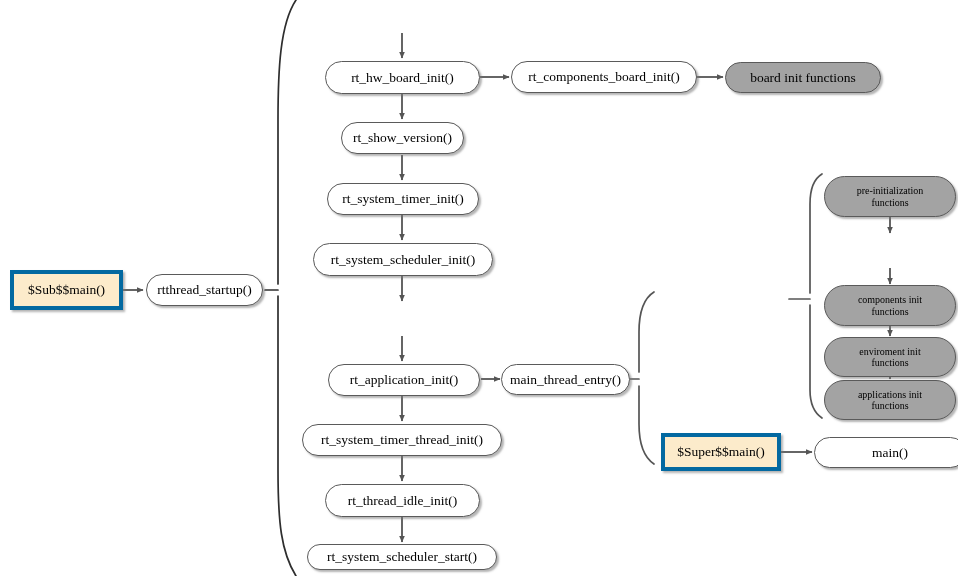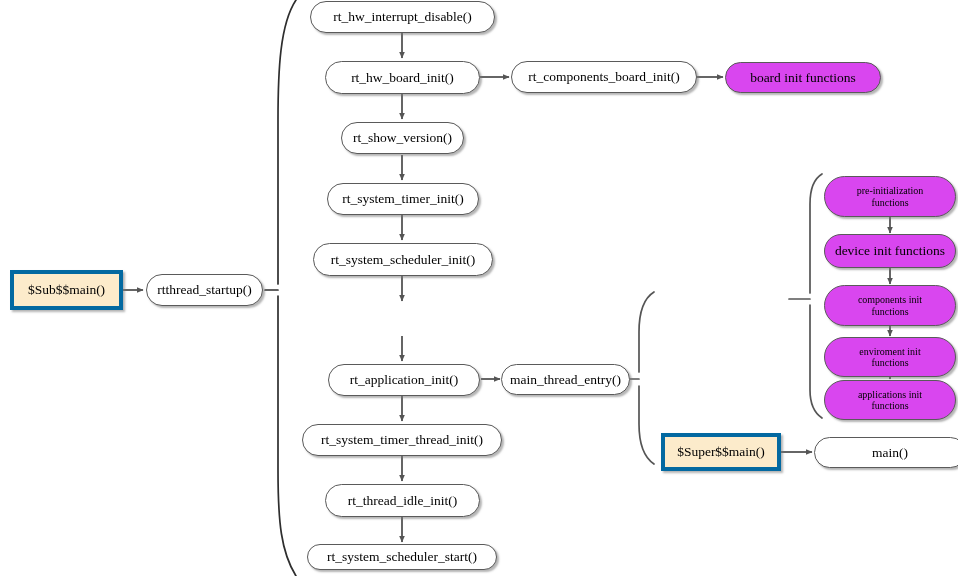--- a/index.html
+++ b/index.html
@@ -42,21 +42,21 @@
     background: #ffffff;
     box-shadow: 2px 2px 2px rgba(120,120,120,0.55);
   }
   .node.rect {
     border: 4px solid #0369a1;
     border-radius: 0;
     background: #fcebcb;
     box-shadow: 2px 2px 2px rgba(120,120,120,0.55);
   }
   .node.blue {
-    background: #d946ef;
+    background: #a3a3a3;
   }
   .node.two-line {
     font-size: 10px;
   }
 </style>
 </head>
 <body>
 
 <div id="canvas">
 
@@ -110,21 +110,20 @@
       <path d="M822,174 C812,180 810,192 810,204 L810,293"></path>
       <path d="M810,305 L810,390 C810,403 813,412 822,418"></path>
       <line x1="789" y1="299" x2="810" y2="299"></line>
     </g>
   </svg>
 
   <div class="node rect" style="left:10px; top:270px; width:113px; height:40px;">$Sub$$main()</div>
 
   <div class="node rounded" style="left:146px; top:274px; width:117px; height:32px;">rtthread_startup()</div>
 
-  <div class="node rounded" style="left:310px; top:1px; width:185px; height:32px;">rt_hw_interrupt_disable()</div>
 
   <div class="node rounded" style="left:325px; top:61px; width:155px; height:33px;">rt_hw_board_init()</div>
 
   <div class="node rounded" style="left:341px; top:122px; width:123px; height:32px;">rt_show_version()</div>
 
   <div class="node rounded" style="left:327px; top:183px; width:152px; height:32px;">rt_system_timer_init()</div>
 
   <div class="node rounded" style="left:313px; top:243px; width:180px; height:33px;">rt_system_scheduler_init()</div>
 
 
@@ -139,21 +138,20 @@
   <div class="node rounded" style="left:511px; top:61px; width:186px; height:32px;">rt_components_board_init()</div>
 
   <div class="node rounded blue" style="left:725px; top:62px; width:156px; height:31px;">board init functions</div>
 
   <div class="node rounded" style="left:501px; top:364px; width:129px; height:31px;">main_thread_entry()</div>
 
 
   <div class="node rounded blue two-line" style="left:824px; top:176px; width:132px; height:41px;">pre-initialization
 functions</div>
 
-  <div class="node rounded blue" style="left:824px; top:234px; width:132px; height:34px;">device init functions</div>
 
   <div class="node rounded blue two-line" style="left:824px; top:285px; width:132px; height:41px;">components init
 functions</div>
 
   <div class="node rounded blue two-line" style="left:824px; top:337px; width:132px; height:40px;">enviroment init
 functions</div>
 
   <div class="node rounded blue two-line" style="left:824px; top:380px; width:132px; height:40px;">applications init
 functions</div>
 

